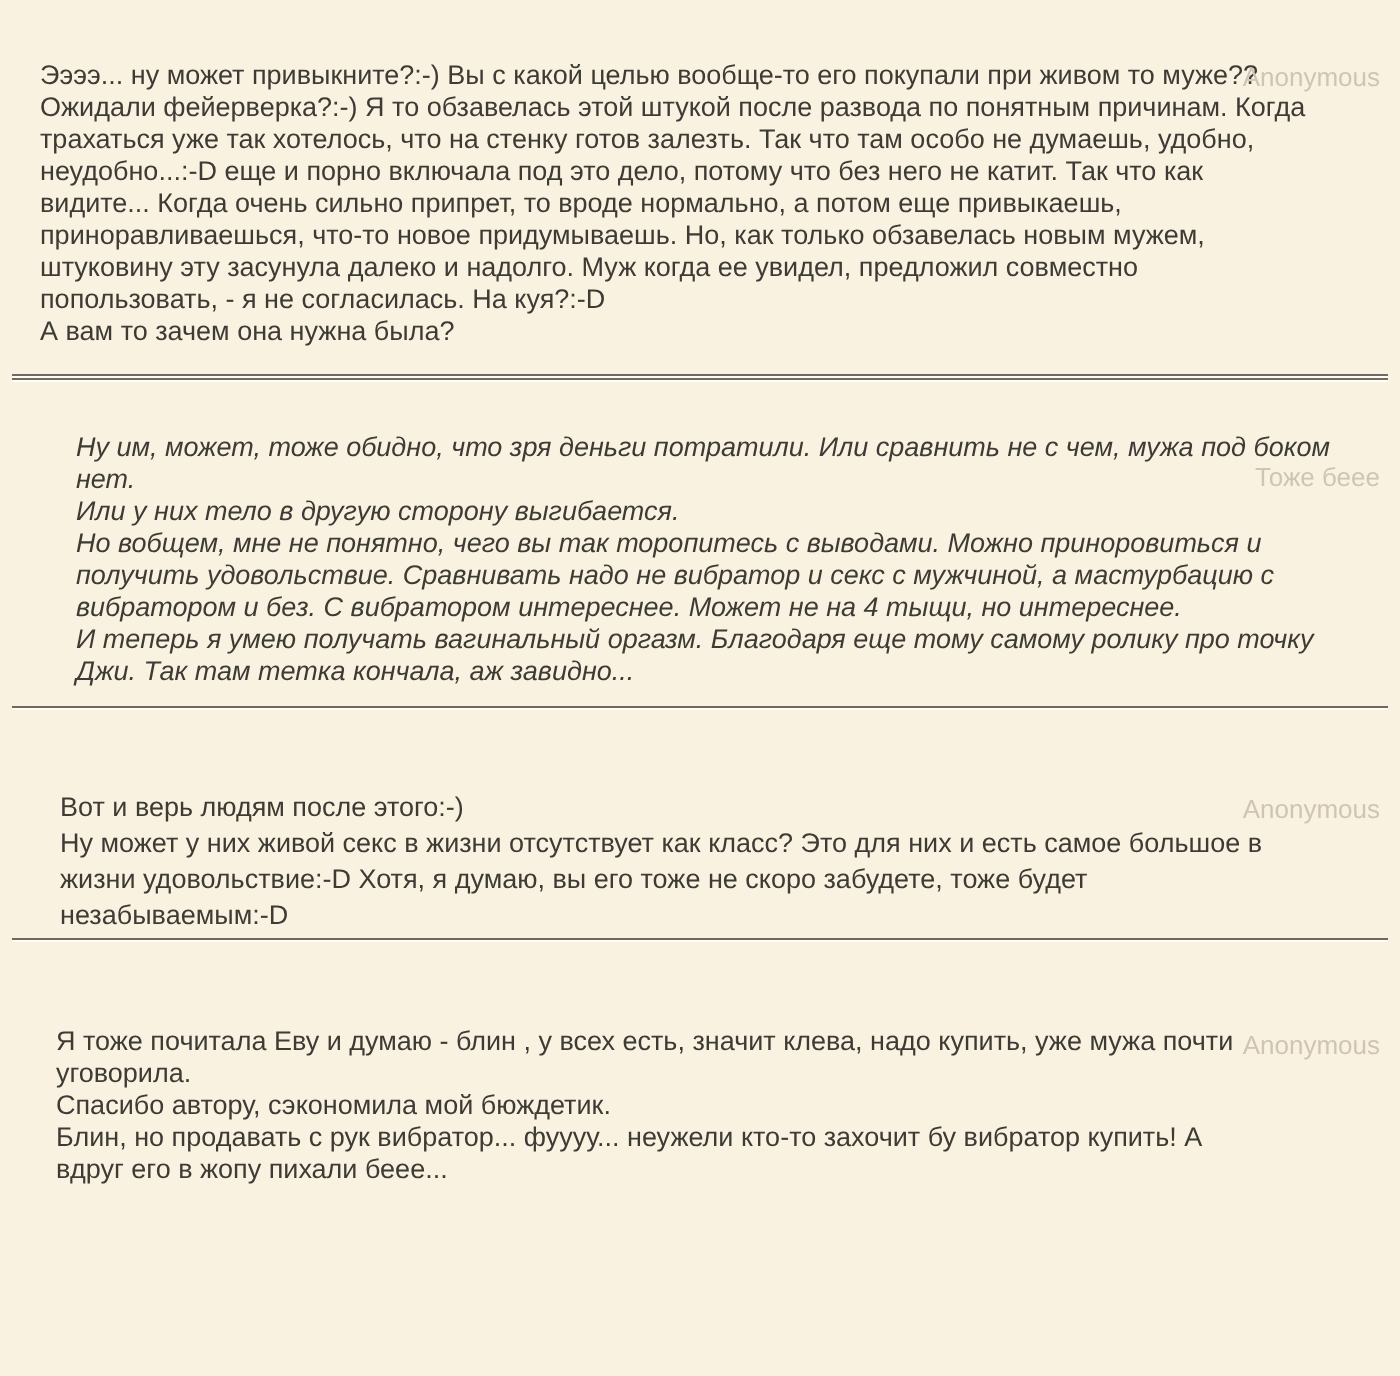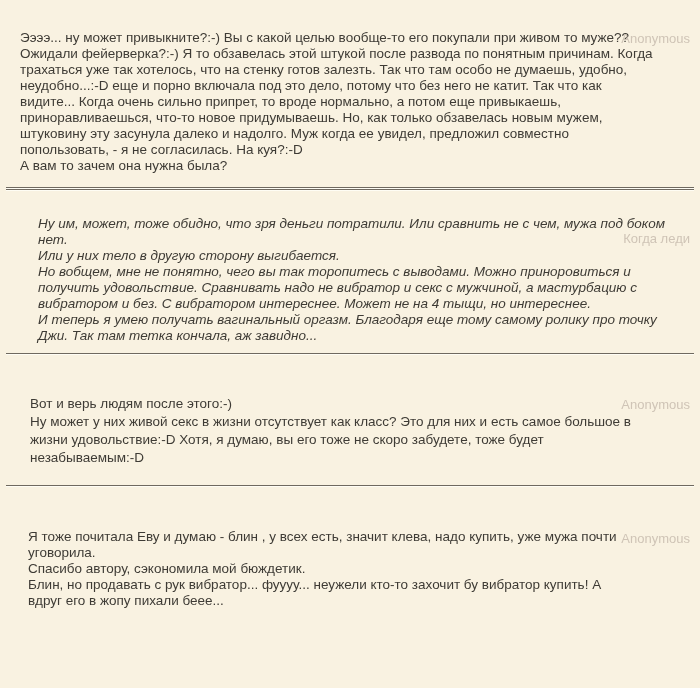--- a/index.html
+++ b/index.html
@@ -33,21 +33,21 @@
     font-size: 13px;
     color: #cfc4b6;
   }
   
   .c1 .body { padding: 30px 0 13px 20px; line-height: 16px; border-radius: 31px; }
   .c1 .author { top: 31px; }
   .c2 .body { padding: 38px 0 8px 28px; line-height: 16px; }
   .c2 .author { top: 40px; }
   .c3 .body { padding: 25px 0 9px 38px; line-height: 16px; font-style: italic; }
   .c3 .author { top: 40px; }
-  .c4 .body { padding: 40px 0 18px 30px; line-height: 18px; }
+  .c4 .body { padding: 40px 0 2px 30px; line-height: 18px; }
   .c4 .author { top: 42px; }
   .c5 .body { padding: 42px 0 0 28px; line-height: 16px; }
   .c5 .author { top: 44px; }
   hr.divider {
     margin: 0 6px;
     height: 0;
     border: 0;
     border-top: 1px solid #6f695f;
     border-bottom: 1px solid #fffdf4;
   }
@@ -67,21 +67,21 @@
 приноравливаешься, что-то новое придумываешь. Но, как только обзавелась новым мужем,
 штуковину эту засунула далеко и надолго. Муж когда ее увидел, предложил совместно
 попользовать, - я не согласилась. На куя?:-D
 А вам то зачем она нужна была?</div>
   </div>
   <hr class="divider">
 
   <hr class="divider">
 
   <div class="comment c3">
-    <span class="author">Когда леди</span>
+    <span class="author">Тоже беее</span>
     <div class="body">Ну им, может, тоже обидно, что зря деньги потратили. Или сравнить не с чем, мужа под боком
 нет.
 Или у них тело в другую сторону выгибается.
 Но вобщем, мне не понятно, чего вы так торопитесь с выводами. Можно приноровиться и
 получить удовольствие. Сравнивать надо не вибратор и секс с мужчиной, а мастурбацию с
 вибратором и без. С вибратором интереснее. Может не на 4 тыщи, но интереснее.
 И теперь я умею получать вагинальный оргазм. Благодаря еще тому самому ролику про точку
 Джи. Так там тетка кончала, аж завидно...</div>
   </div>
   <hr class="divider">

